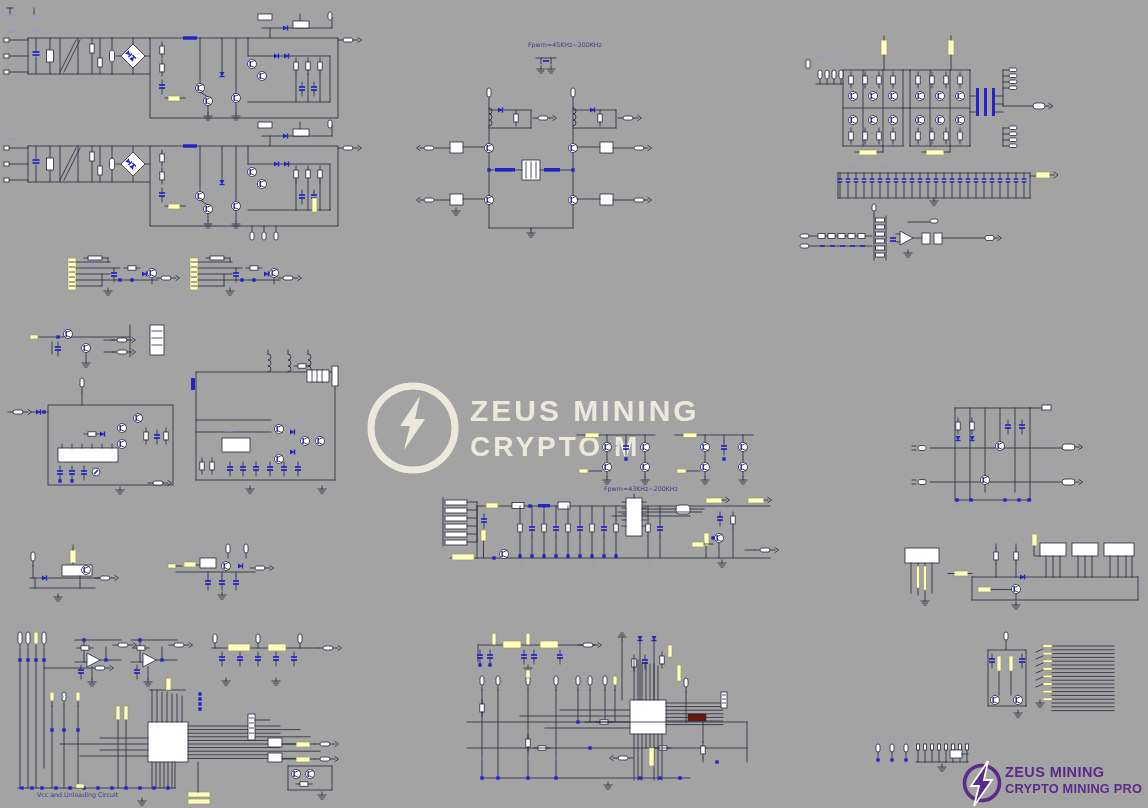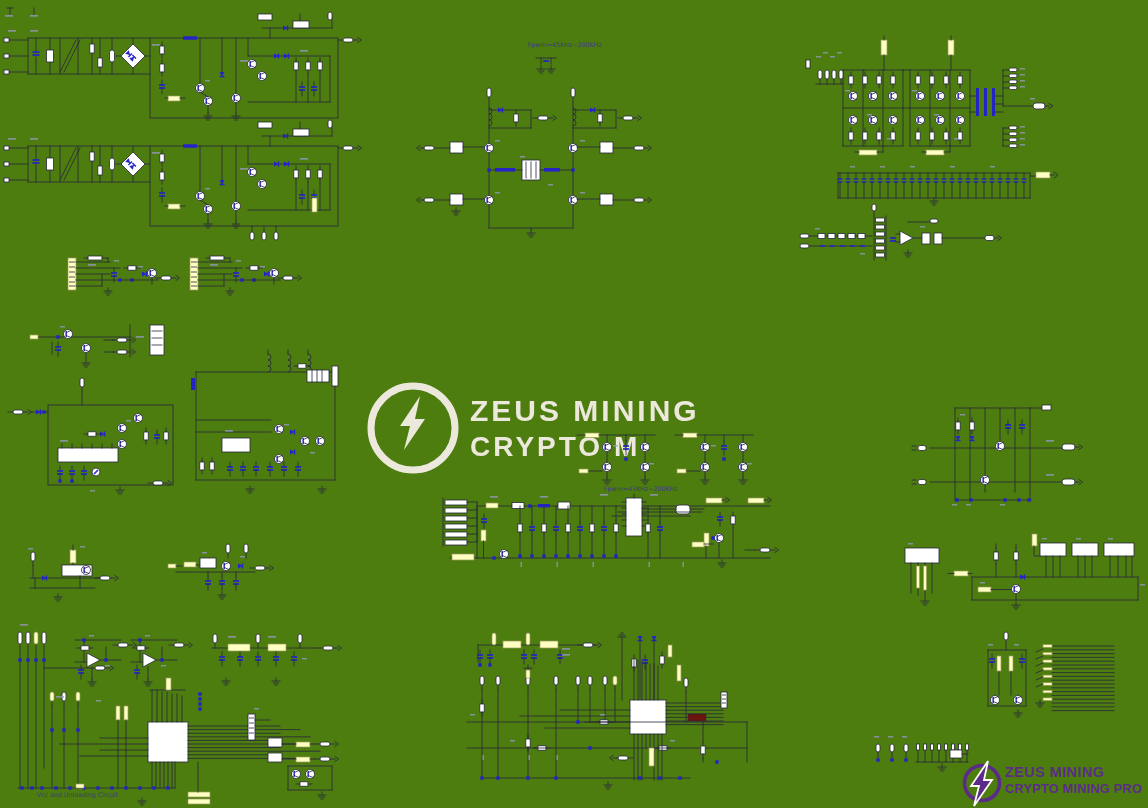--- a/index.html
+++ b/index.html
@@ -1,16 +1,16 @@
 <!DOCTYPE html>
 <html><head>
 <meta charset="utf-8">
 <style>
   html,body{margin:0;padding:0;background:#fffef6;}
-  .canvas{position:relative;width:1148px;height:808px;background:#4d7c0f;overflow:hidden;
+  .canvas{position:relative;width:1148px;height:808px;background:#a3a3a3;overflow:hidden;
           font-family:"Liberation Sans",sans-serif;}
   svg .w{stroke:#26263c;stroke-width:.8;fill:none;stroke-linecap:square;}
   svg .bp{stroke:#2323c8;stroke-width:1.7;fill:none;}
   svg .bp2{stroke:#2323c8;stroke-width:1.4;fill:none;}
   svg .fb{fill:#2323c8;stroke:none;}
   svg .fw{fill:#ffffff;stroke:#26263c;stroke-width:.8;}
   svg .fy{fill:#ffffc2;stroke:#9a9a60;stroke-width:.7;}
   svg .fr{fill:#6b150f;stroke:#26263c;stroke-width:.5;}
   svg .tk{fill:#9a9ac8;opacity:.75;}
   svg text.lbl{font:6.3px "DejaVu Sans",sans-serif;fill:#3c3c85;}

